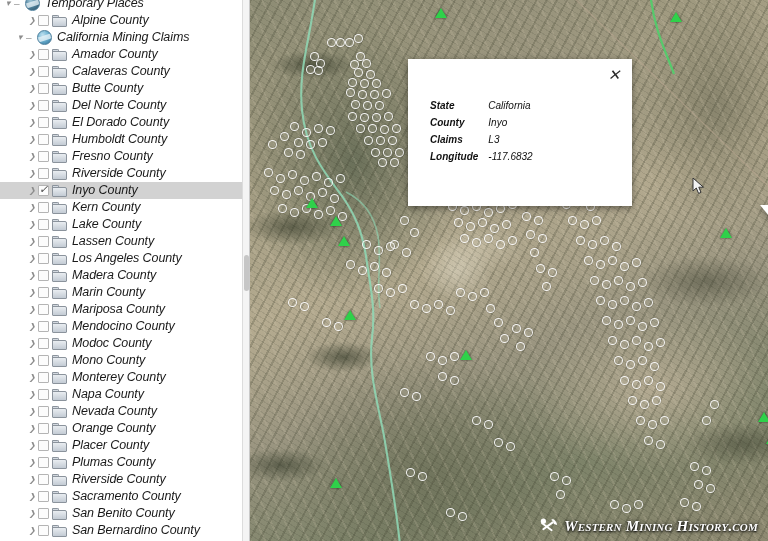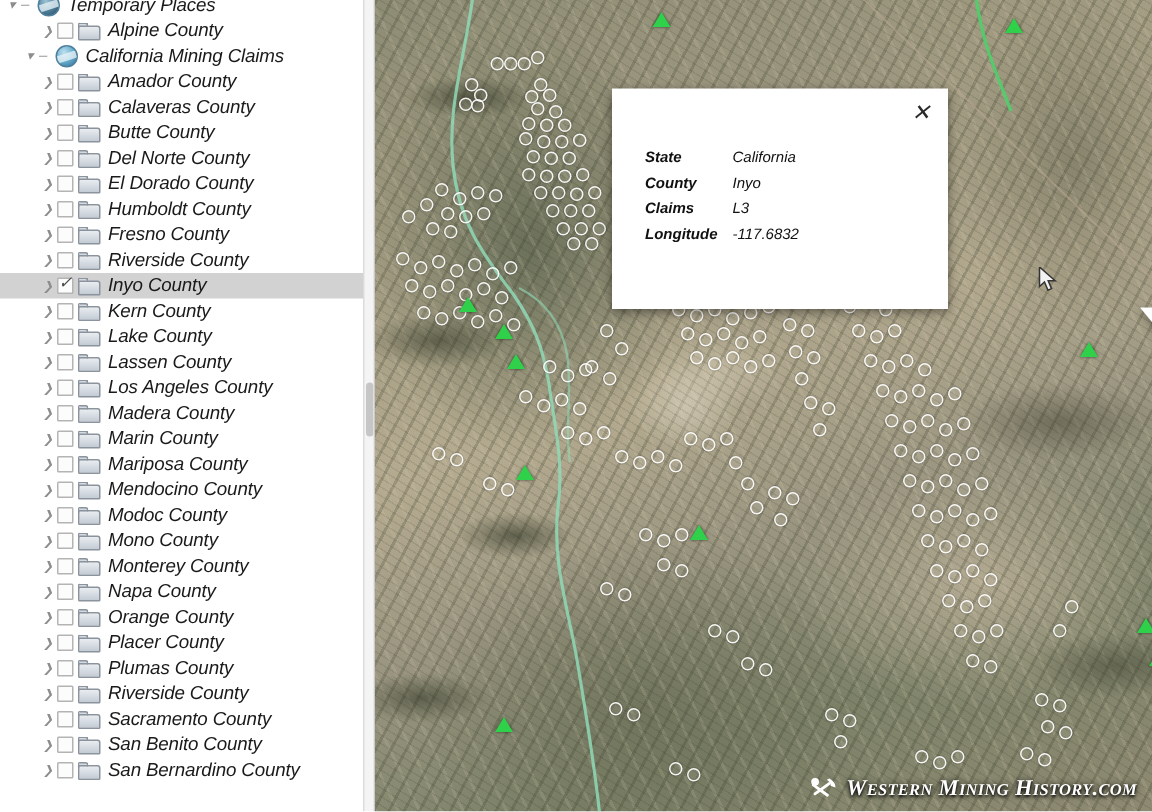--- a/index.html
+++ b/index.html
@@ -440,20 +440,31 @@
         <div class="tree-row">
           <span class="disc blank"></span>
           <span class="disc blank"></span>
           <span class="disc closed"></span>
           <span class="cbox"></span>
           <span class="folder">
             <span class="ftab"></span>
             <span class="fbody"></span>
           </span>
           <span class="label">Napa County</span>
+        </div>
+        <div class="tree-row">
+          <span class="disc blank"></span>
+          <span class="disc blank"></span>
+          <span class="disc closed"></span>
+          <span class="cbox"></span>
+          <span class="folder">
+            <span class="ftab"></span>
+            <span class="fbody"></span>
+          </span>
+          <span class="label">Nevada County</span>
         </div>
         <div class="tree-row">
           <span class="disc blank"></span>
           <span class="disc blank"></span>
           <span class="disc closed"></span>
           <span class="cbox"></span>
           <span class="folder">
             <span class="ftab"></span>
             <span class="fbody"></span>
           </span>

